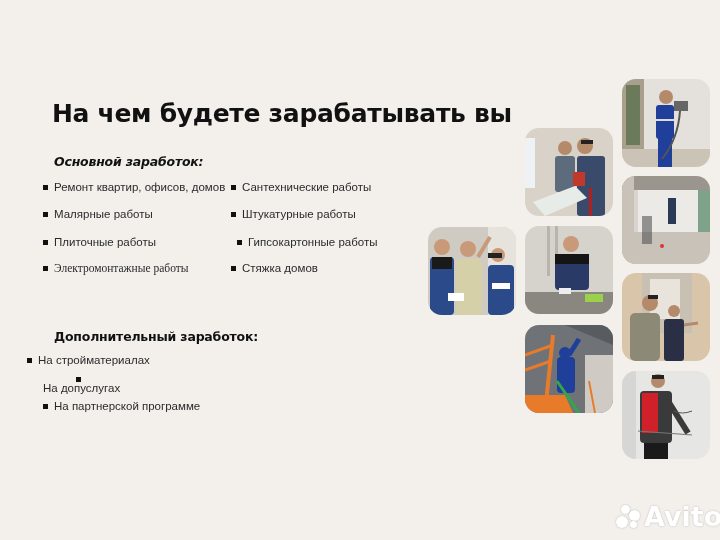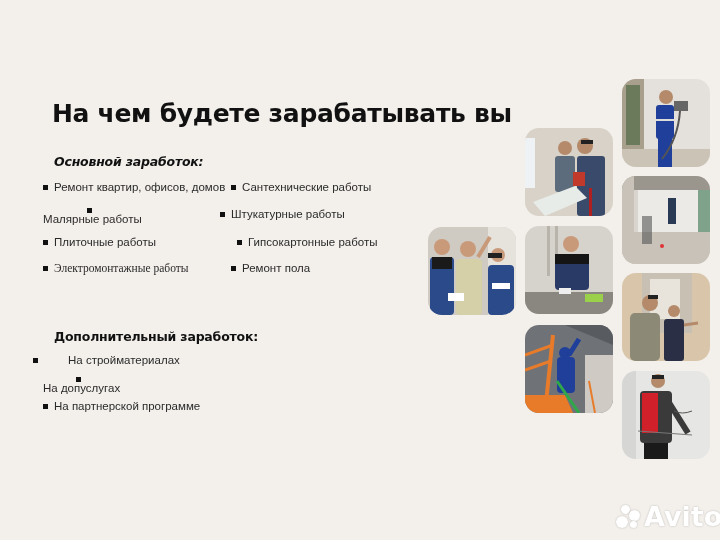--- a/index.html
+++ b/index.html
@@ -18,53 +18,53 @@
 <body>
 
 <div class="title">На чем будете зарабатывать вы</div>
 
 <div class="subhead" style="left:54px;top:154px;font-style:italic;">Основной заработок:</div>
 
 <div class="item" style="left:43px;top:181px;">
     <span class="bullet"></span>
     <span>Ремонт квартир, офисов, домов</span>
   </div>
-<div class="item" style="left:43px;top:208px;flex-direction:column;">
+<div class="item" style="left:43px;top:208px;">
     <span class="bullet"></span>
     <span>Малярные работы</span>
   </div>
 <div class="item" style="left:43px;top:236px;justify-content:center;">
     <span class="bullet"></span>
     <span>Плиточные работы</span>
   </div>
 <div class="item" style="left:43px;top:262px;font-family:Liberation Serif, serif;">
     <span class="bullet"></span>
     <span>Электромонтажные работы</span>
   </div>
 
 <div class="item" style="left:231px;top:181px;">
     <span class="bullet"></span>
     <span>Сантехнические работы</span>
   </div>
-<div class="item" style="left:220px;top:208px;">
+<div class="item" style="left:231px;top:208px;">
     <span class="bullet"></span>
     <span>Штукатурные работы</span>
   </div>
 <div class="item" style="left:237px;top:236px;">
     <span class="bullet"></span>
     <span>Гипсокартонные работы</span>
   </div>
 <div class="item" style="left:231px;top:262px;">
     <span class="bullet"></span>
-    <span>Ремонт пола</span>
+    <span>Стяжка домов</span>
   </div>
 
 <div class="subhead" style="left:54px;top:329px;">Дополнительный заработок:</div>
 
-<div class="item" style="left:33px;top:354px;gap:24px;">
+<div class="item" style="left:27px;top:354px;">
     <span class="bullet"></span>
     <span>На стройматериалах</span>
   </div>
 <div class="item" style="left:43px;top:377px;flex-direction:column;">
     <span class="bullet"></span>
     <span>На допуслугах</span>
   </div>
 <div class="item" style="left:43px;top:400px;">
     <span class="bullet"></span>
     <span>На партнерской программе</span>

